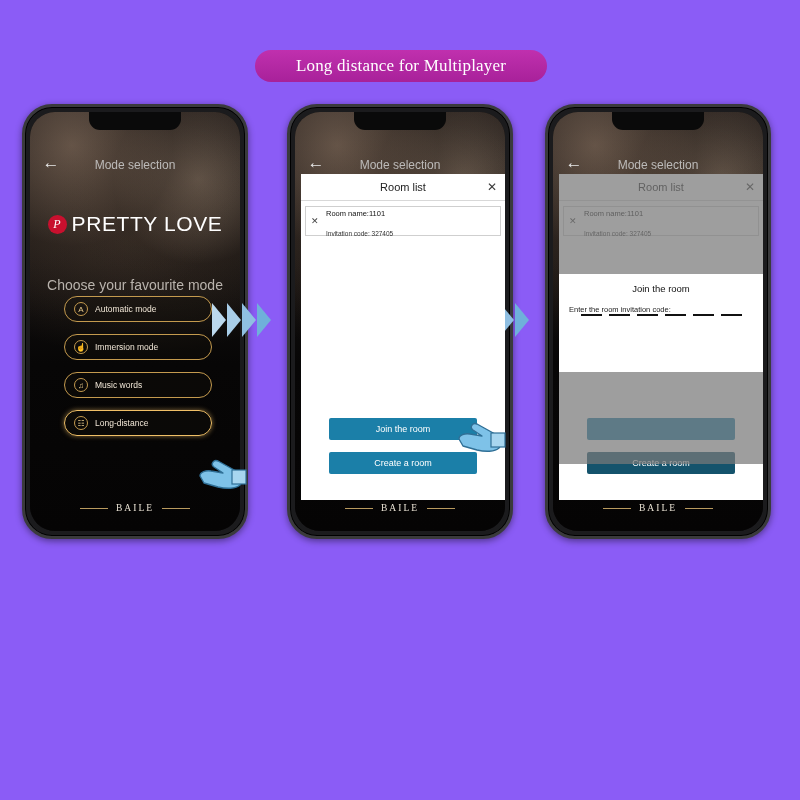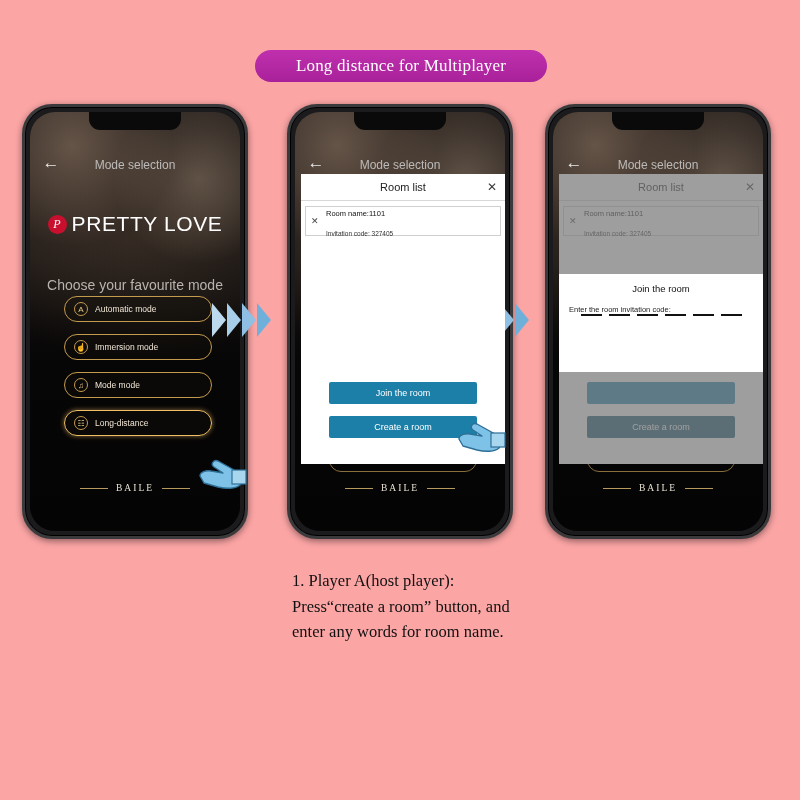--- a/index.html
+++ b/index.html
@@ -6,21 +6,21 @@
   html, body {
     margin: 0; padding: 0;
     width: 800px; height: 800px;
     background: #ffffff;
     font-family: "Liberation Sans", sans-serif;
     overflow: hidden;
   }
   .page {
     position: relative;
     width: 800px; height: 800px;
-    background: #fca5a5;
+    background: #8b5cf6;
   }
 
   
   .title-pill {
     position: absolute;
     left: 255px; top: 50px;
     width: 292px; height: 32px;
     border-radius: 16px;
     background: #b32ba0;
     background: linear-gradient(180deg,#c030ae 0%, #a8219a 100%);
@@ -124,31 +124,31 @@
 
   .remote-btn {
     position: absolute; left: 34px; top: 336px;
     width: 148px; height: 24px;
     border: 1px solid #8a6f3c; border-radius: 12px;
     display: flex; align-items: center; justify-content: center; gap: 5px;
     color: #cdb88c; font-size: 8px;
   }
 
   .baile {
-    position: absolute; left: 0; right: 0; bottom: 38px;
+    position: absolute; left: 0; right: 0; bottom: 18px;
     display: flex; align-items: center; justify-content: center; gap: 8px;
     color: #e9e2d4; font-size: 9.5px; letter-spacing: 2px;
     font-family: "Liberation Serif", serif;
   }
   .baile .rule { width: 28px; height: 1px; background: #b99a5e; }
 
   
   .room-dialog {
     position: absolute; left: 6px; top: 62px;
-    width: 204px; height: 290px;
+    width: 204px; height: 326px;
     background: #ffffff;
     display: flex; flex-direction: column;
     z-index: 6;
   }
   .room-dialog .rd-head {
     position: relative;
     height: 27px;
     display: flex; align-items: center; justify-content: center;
     border-bottom: 1px solid #d8d8d8;
     font-size: 11px; color: #222;
@@ -268,21 +268,21 @@
       <div class="mode-btn" id="m1">
         <div class="m-icon">A</div>
         <span>Automatic mode</span>
       </div>
       <div class="mode-btn" id="m2">
         <div class="m-icon">☝</div>
         <span>Immersion mode</span>
       </div>
       <div class="mode-btn" id="m3">
         <div class="m-icon">♫</div>
-        <span>Mode mode</span>
+        <span>Music words</span>
       </div>
       <div class="mode-btn highlight" id="m4">
         <div class="m-icon">☷</div>
         <span>Long-distance</span>
       </div>
 
       <div class="baile">
         <span class="rule"></span>
         <span>BAILE</span>
         <span class="rule"></span>
@@ -402,15 +402,14 @@
       <rect x="36" y="20" width="14" height="14" fill="#a8d6ef" stroke="#2f6f96" stroke-width="1.2"></rect>
     </svg>
   </div>
   <div class="hand" id="hand2">
     <svg viewBox="0 0 52 40" width="52" height="40" aria-hidden="true">
       <path d="M4 26 C4 22 10 20 15 21 L27 23 L18 17 C14 14 18 9 22 11 L40 21 C46 24 48 30 44 35 C40 39 30 39 22 37 L8 33 Z" fill="#7ec2e8" stroke="#2f6f96" stroke-width="1.4" stroke-linejoin="round"></path>
       <rect x="36" y="20" width="14" height="14" fill="#a8d6ef" stroke="#2f6f96" stroke-width="1.2"></rect>
     </svg>
   </div>
 
-  <div class="caption" id="cap1">1. Player A(host player): Press“create a room” button, and enter any words for room name.</div>
 
 </div>
 
 </body></html>

